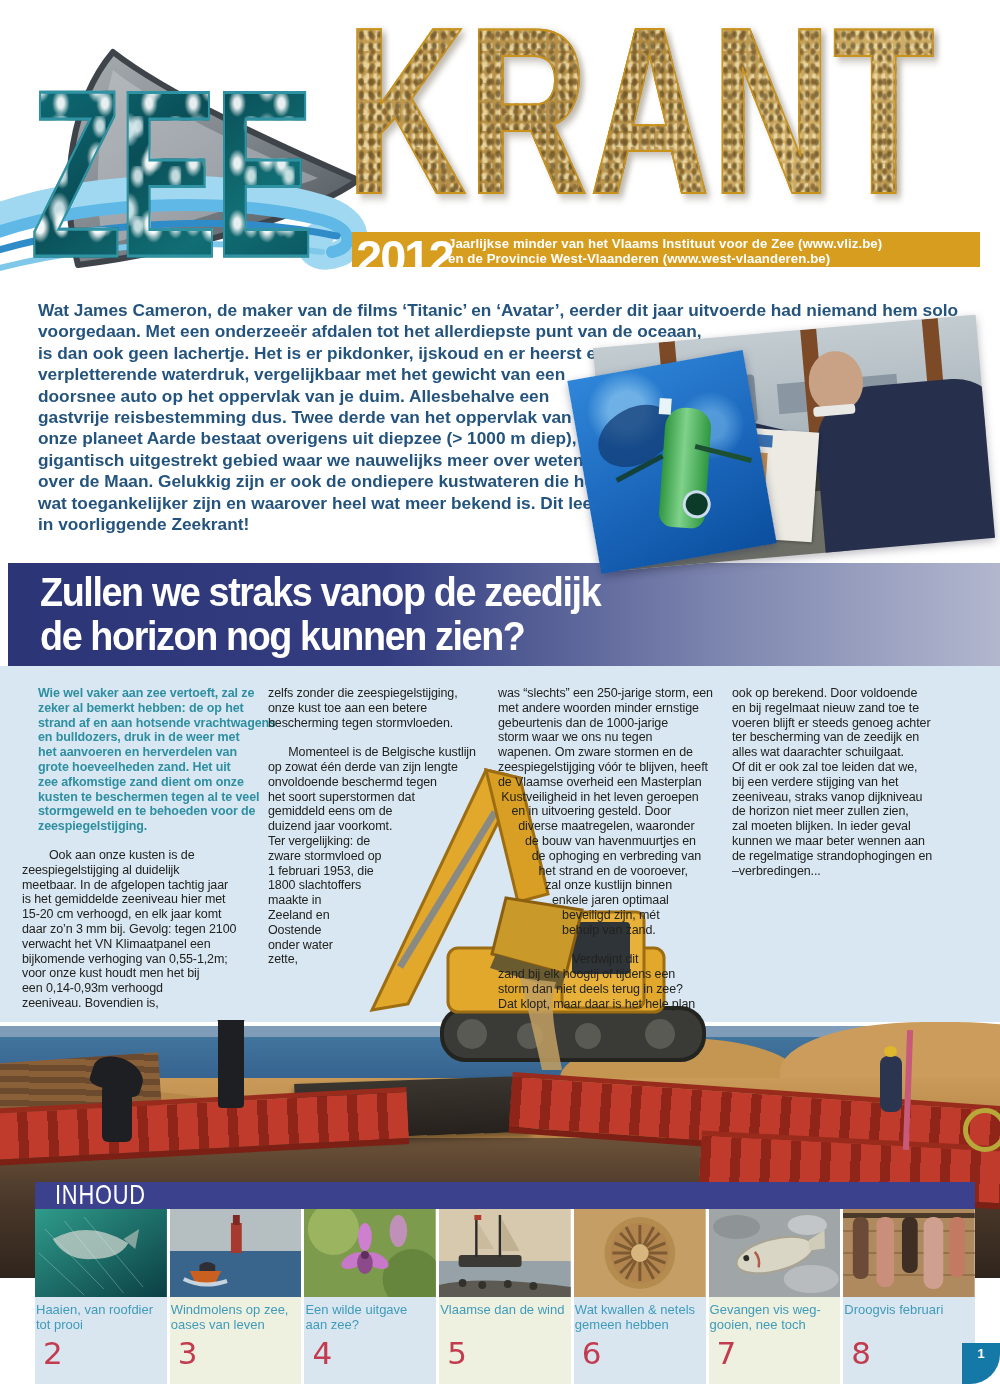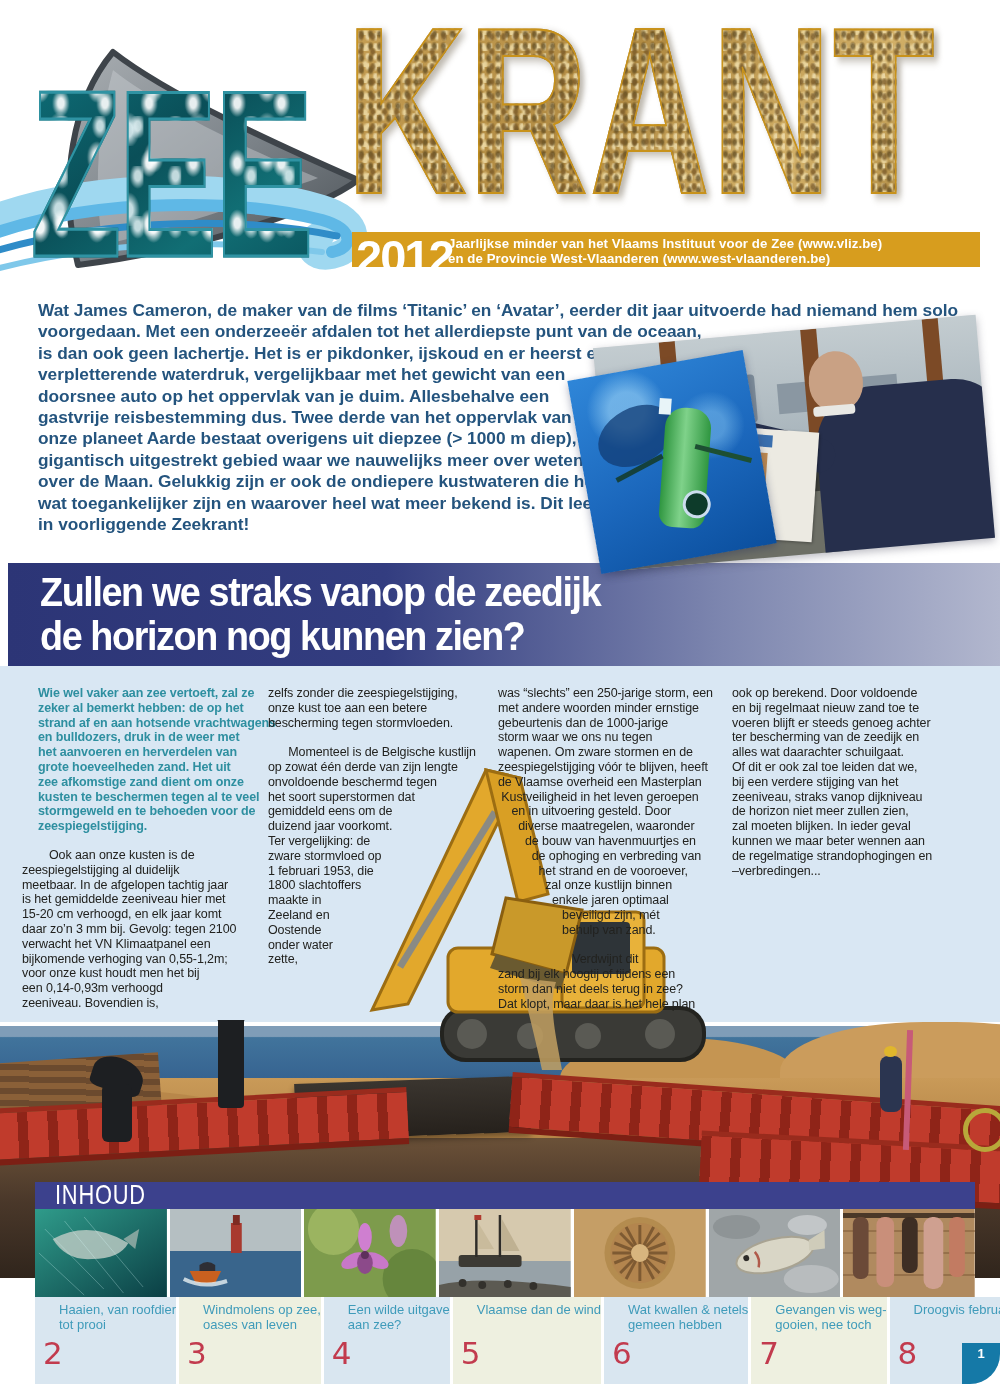--- a/index.html
+++ b/index.html
@@ -148,21 +148,21 @@
   
   .inhoud-band{position:absolute;left:35px;top:1182px;width:940px;height:27px;background:#3c418d;z-index:6;}
   .inhoud-title{position:absolute;left:20px;top:-3px;color:#fff;font-size:28px;font-weight:normal;
         letter-spacing:1px;transform:scaleX(.78);transform-origin:left top;line-height:32px;}
   .thumbs{position:absolute;left:35px;top:1209px;width:940px;height:88px;display:grid;
         grid-template-columns:repeat(7,1fr);gap:3px;background:#fff;z-index:6;}
   .thumb{position:relative;overflow:hidden;}
   .thumb svg{display:block;width:100%;height:100%;}
   .caps{position:absolute;left:35px;top:1297px;width:940px;height:87px;display:grid;
         grid-template-columns:repeat(7,1fr);gap:3px;z-index:6;}
-  .cap{position:relative;padding:5px 0 0 24px;}
+  .cap{position:relative;padding:5px 0 0 1px;}
   .cap:nth-child(odd){background:#d9e6f0;}
   .cap:nth-child(even){background:#eef0e0;}
   .cap-t{font-size:13px;line-height:15px;color:#3f9bba;white-space:pre;}
   .cap-n{position:absolute;left:8px;top:38px;font-size:31px;color:#c23b4e;font-family:"DejaVu Sans",sans-serif;}
 
   .pageno{position:absolute;left:962px;top:1343px;width:38px;height:41px;background:#1579a7;z-index:9;}
   .pageno span{display:block;text-align:center;margin-top:3px;color:#fff;font-size:13px;font-weight:bold;}
 </style>
 </head>
 <body>

